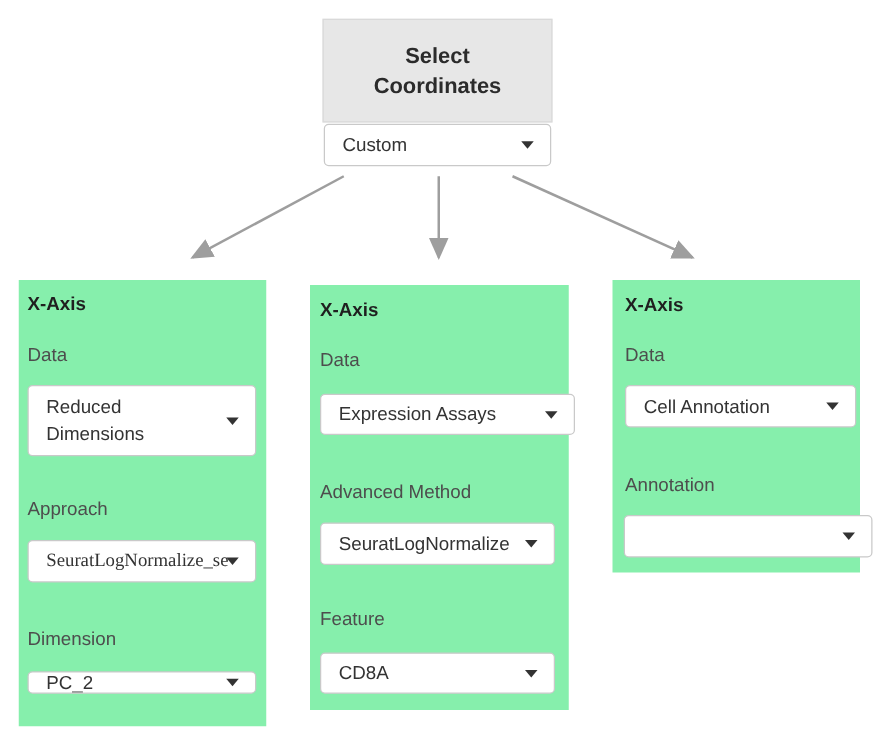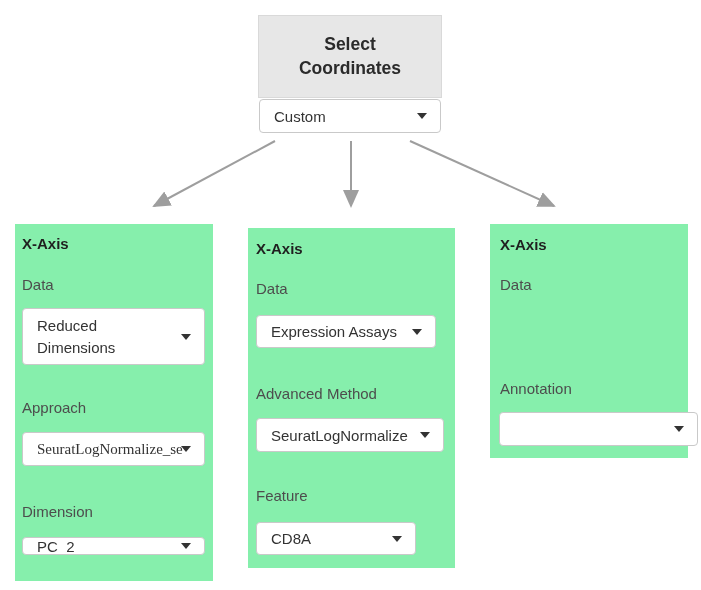--- a/index.html
+++ b/index.html
@@ -42,25 +42,25 @@
   #p1-label-0{left:7px;top:52px;}
   #p1-dd-0{left:7px;top:84px;width:183px;height:57px;}
   #p1-label-1{left:7px;top:175px;}
   #p1-dd-1{left:7px;top:208px;width:183px;height:34px;font-family:Liberation Serif, serif;}
   #p1-label-2{left:7px;top:279px;}
   #p1-dd-2{left:7px;top:313px;width:183px;height:18px;}
 
   
   #panel-2 .panel-heading{left:8px;top:12px;}
   #p2-label-0{left:8px;top:52px;}
-  #p2-dd-0{left:8px;top:87px;width:180px;height:33px;}
+  #p2-dd-0{left:8px;top:87px;width:204px;height:33px;}
   #p2-label-1{left:8px;top:157px;}
   #p2-dd-1{left:8px;top:190px;width:188px;height:34px;}
   #p2-label-2{left:8px;top:259px;}
-  #p2-dd-2{left:8px;top:294px;width:160px;height:33px;}
+  #p2-dd-2{left:8px;top:294px;width:188px;height:33px;}
 
   
   #panel-3 .panel-heading{left:10px;top:12px;}
   #p3-label-0{left:10px;top:52px;}
   #p3-dd-0{left:10px;top:84px;width:185px;height:34px;}
   #p3-label-1{left:10px;top:156px;}
   #p3-dd-1{left:9px;top:188px;width:199px;height:34px;}
 </style>
 </head>
 <body>
@@ -121,19 +121,23 @@
     <div class="field-label" id="p2-label-2">Feature</div>
     <div class="dropdown" id="p2-dd-2">
       <span class="value">CD8A</span>
       <span class="caret"></span>
     </div>
   </div>
 
   <div class="panel" id="panel-3">
     <div class="panel-heading">X-Axis</div>
     <div class="field-label" id="p3-label-0">Data</div>
+    <div class="dropdown" id="p3-dd-0">
+      <span class="value">Cell Annotation</span>
+      <span class="caret"></span>
+    </div>
     <div class="field-label" id="p3-label-1">Annotation</div>
     <div class="dropdown" id="p3-dd-1">
       <span class="caret"></span>
     </div>
   </div>
 
 </div>
 
 </body></html>

